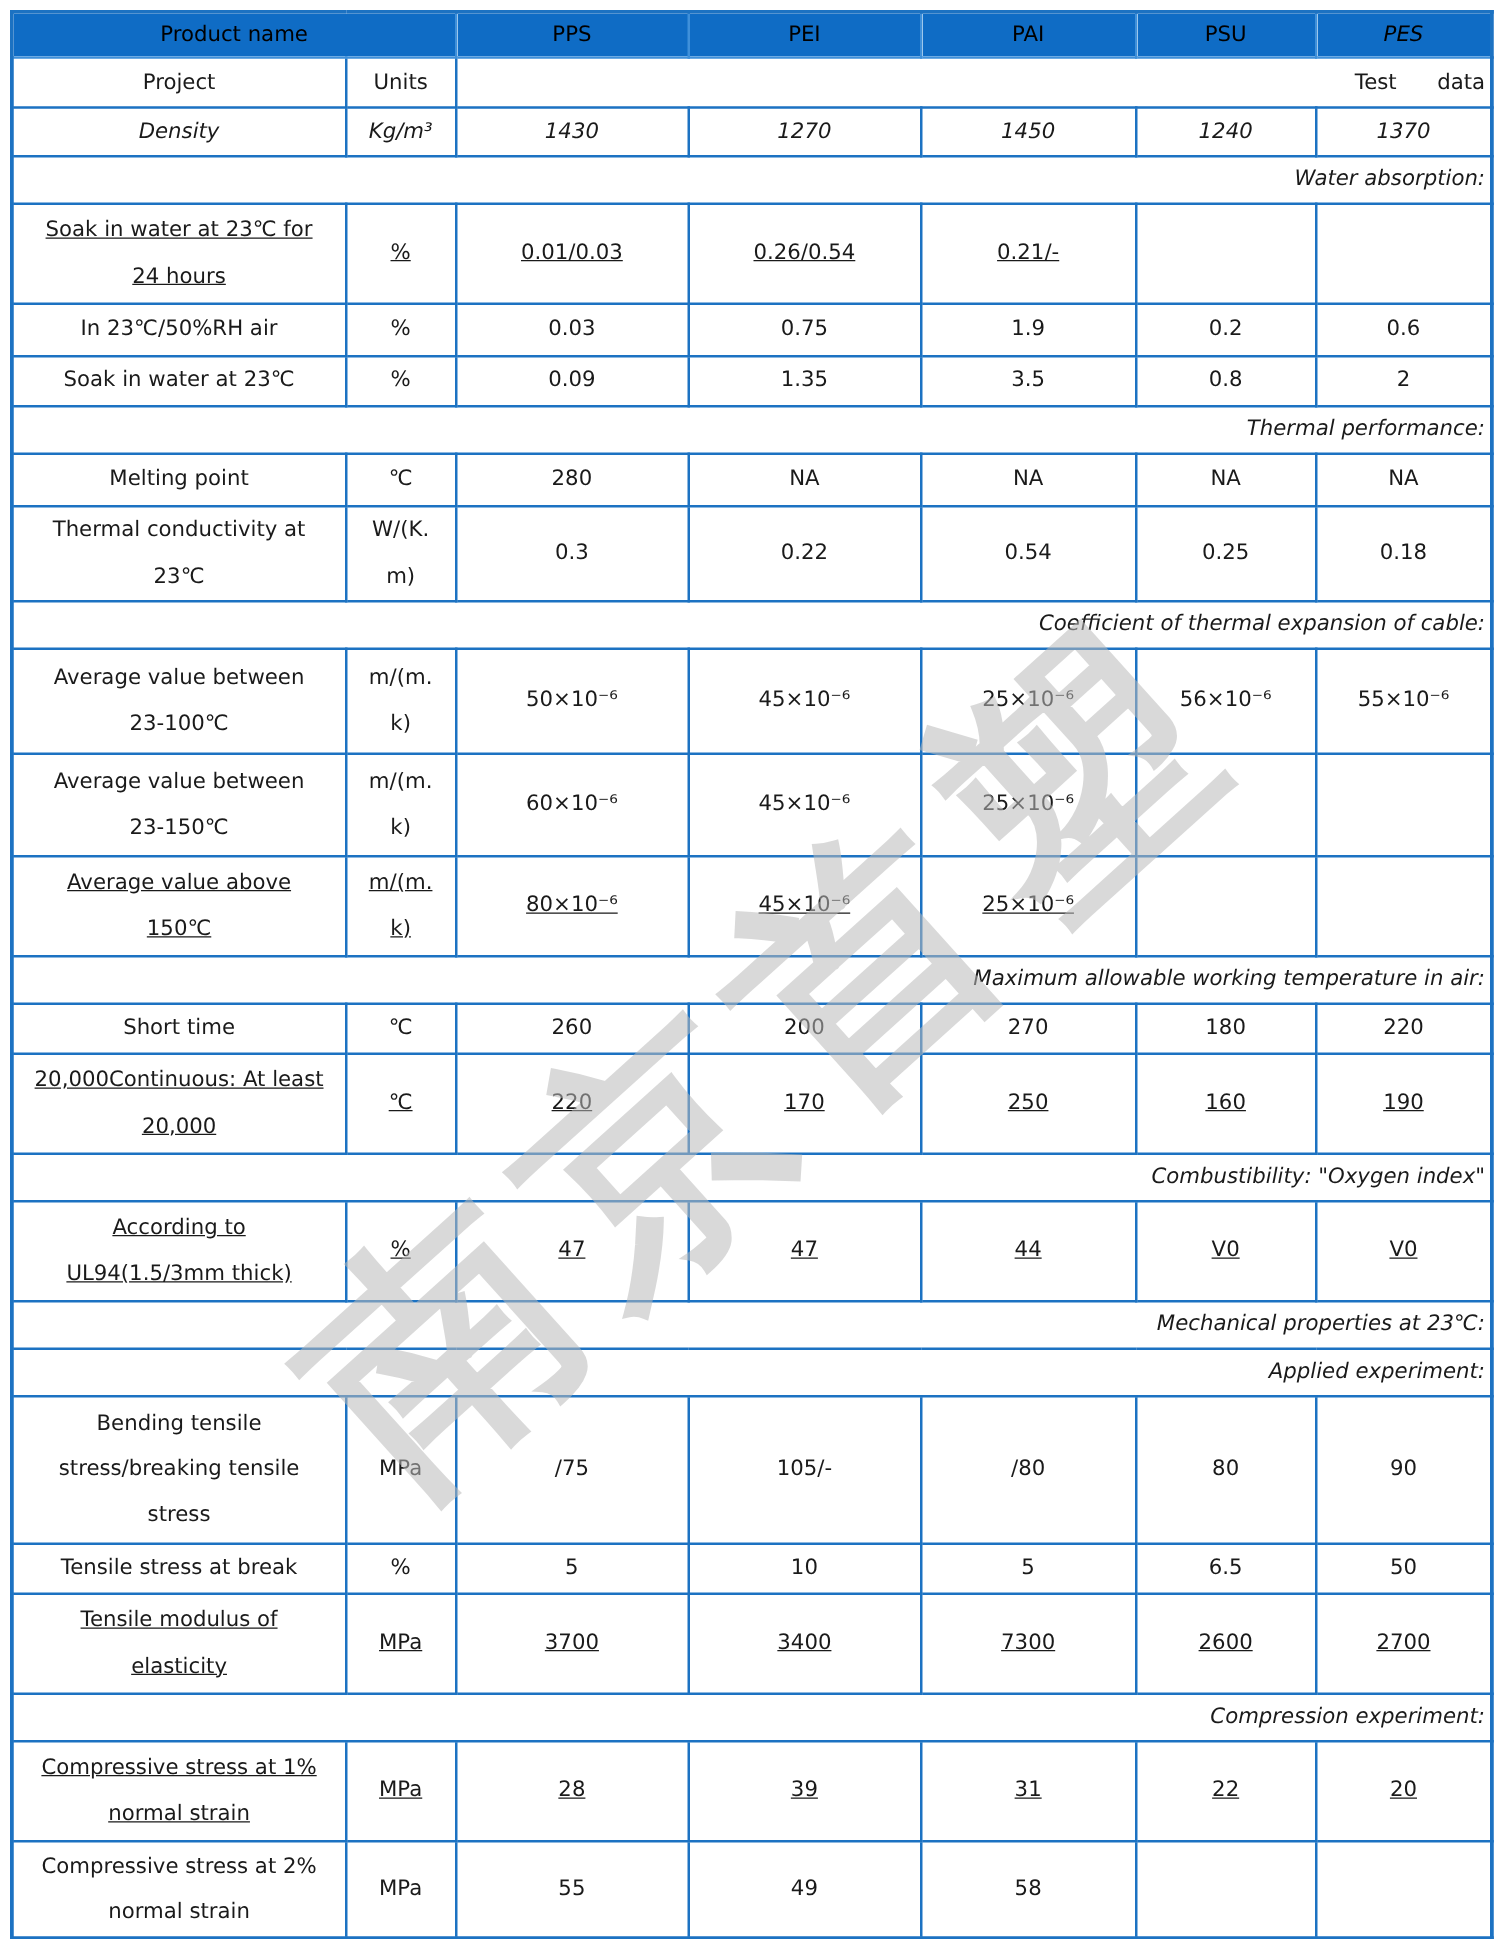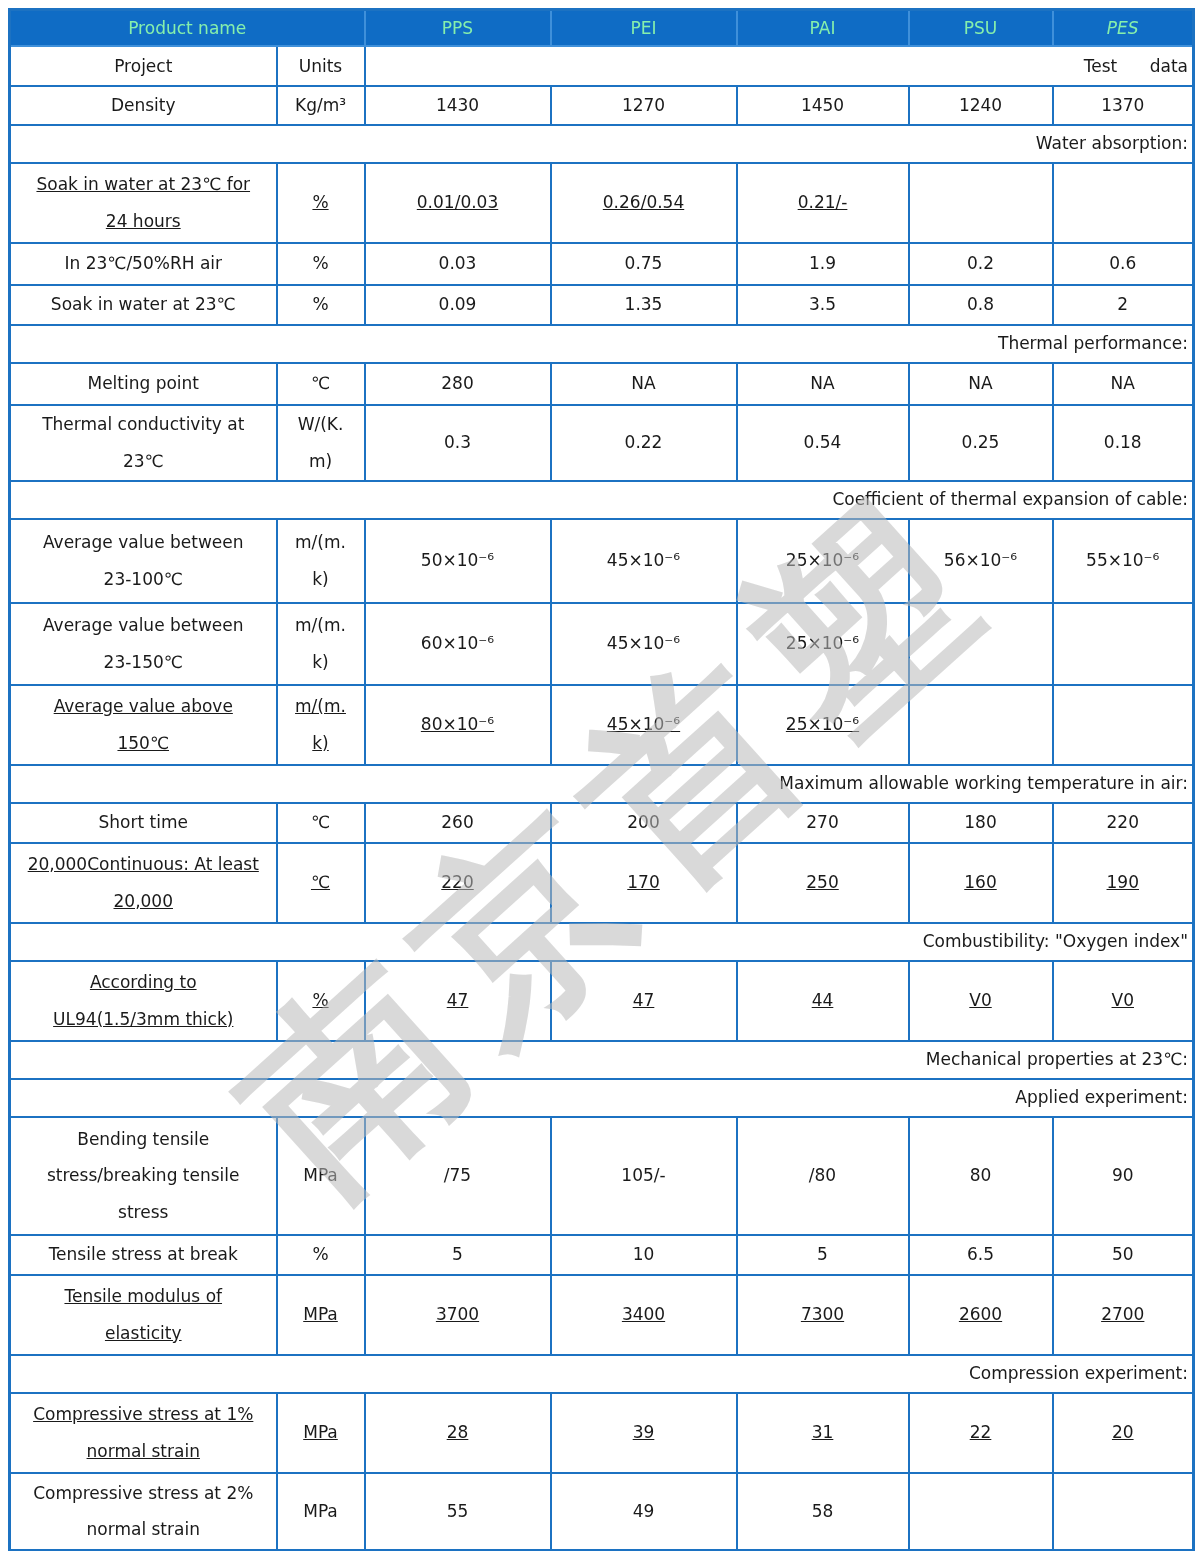--- a/index.html
+++ b/index.html
@@ -21,42 +21,42 @@
     text-align: center;
     vertical-align: middle;
     font-size: 17px;
     line-height: 2.15;
     padding: 0 4px;
     white-space: pre-line;
     overflow: hidden;
   }
   tr.head td {
     background: #0f6cc5;
-    color: #86efac;
+    color: #000000;
     border-color: #3f90da;
     border-top-color: #0f6cc5;
     height: 34px;
     line-height: 1.2;
     font-size: 17px;
   }
   tr.head td:first-child { border-left-color: #0f6cc5; }
   tr.head td:last-child { border-right-color: #0f6cc5; font-style: italic; }
   td.section {
     text-align: right;
     padding-left: 12px;
     line-height: 1.4;
   }
   td.testdata {
     white-space: pre;
     text-align: right;
     padding-left: 250px;
   }
   
   tr.r36 { height: 36px; }
-  tr.r38 { height: 38px; }
+  tr.r38 { height: 38px; font-style: italic; }
   tr.r40 { height: 40px; }
   tr.r42 { height: 42px; }
   tr.r76 { height: 76px; margin-top: 48px; }
   tr.r78 { height: 78px; }
   tr.r80 { height: 80px; text-decoration: underline; }
   tr.r82 { height: 82px; }
   tr.r84 { height: 84px; }
   tr.r118 { height: 118px; }
   .watermark {
     position: absolute;

